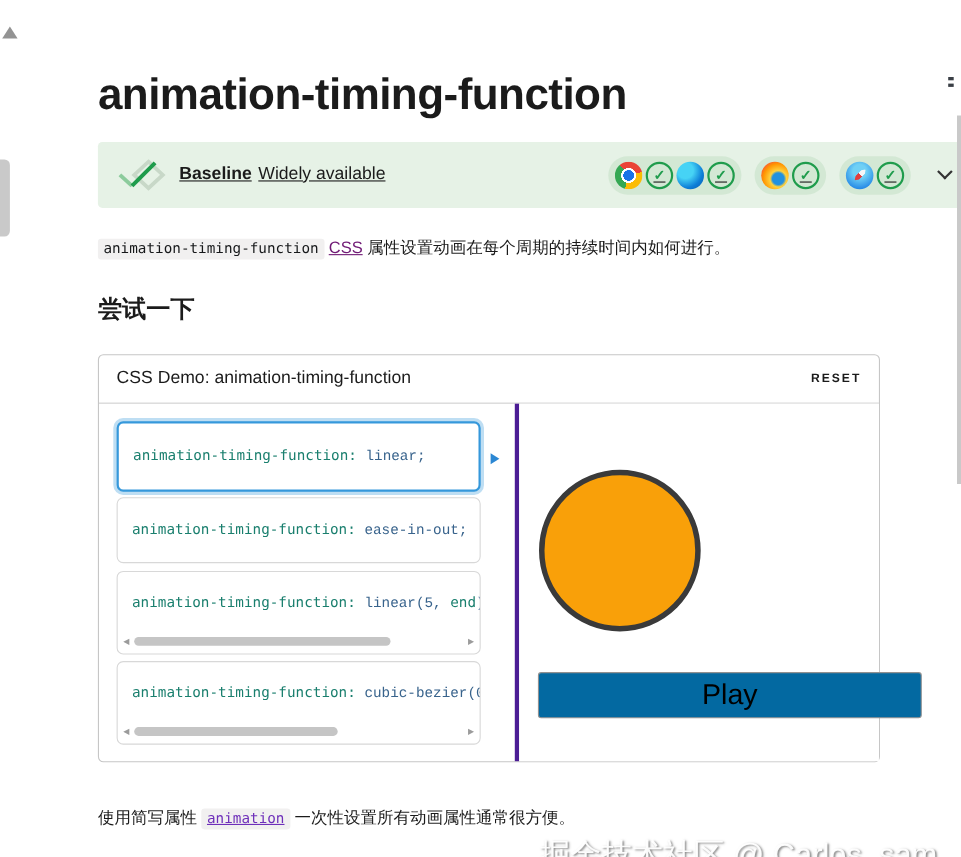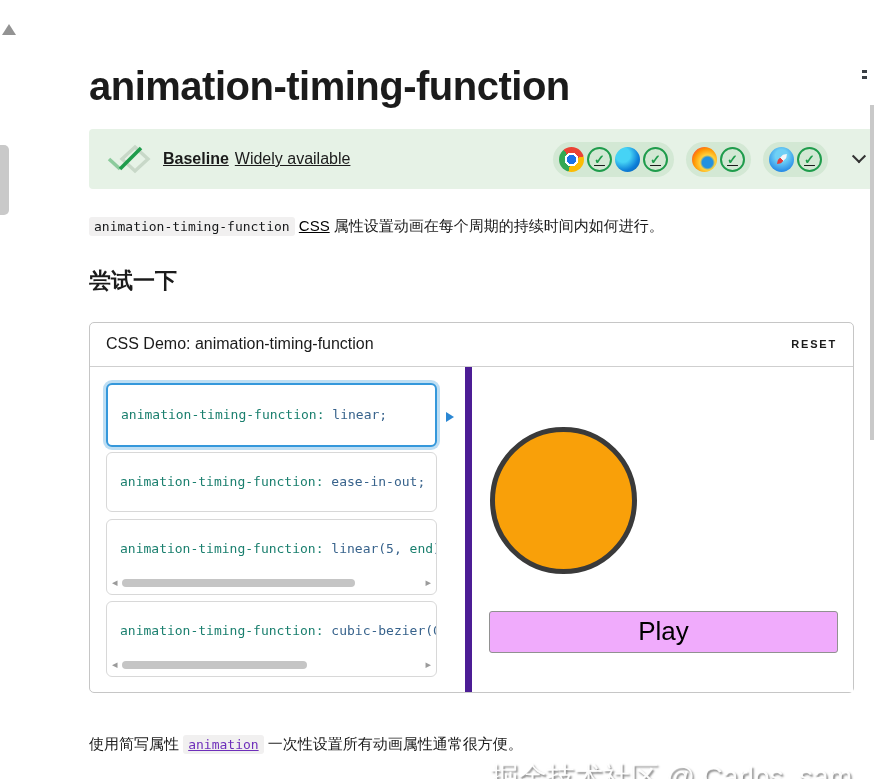--- a/index.html
+++ b/index.html
@@ -38,57 +38,57 @@
     clip-path:polygon(0 50%, 25% 0, 75% 0, 100% 50%, 75% 100%, 25% 100%); }
   .check-ring { width:25px; height:25px; border-radius:50%; border:2px solid #1f9c4c; display:flex;
     align-items:center; justify-content:center; color:#1f9c4c; font-size:13px; font-weight:bold; }
   .banner-chevron { margin-left:14px; width:10px; height:10px; border-right:2px solid #333; border-bottom:2px solid #333;
     transform:rotate(45deg) translate(-2px,-2px); cursor:pointer; }
 
   
   .intro { margin-top:26px; font-size:15px; line-height:1.5; }
   .code-chip { font-family:"DejaVu Sans Mono", monospace; font-size:13px; background:#f1f0f0;
     padding:2px 5px; border-radius:3px; color:#16181a; }
-  a.css-link { color:#000000; text-decoration:underline; cursor:pointer; }
+  a.css-link { color:#701a75; text-decoration:underline; cursor:pointer; }
 
   h2.try-heading { margin-top:28px; font-size:22px; font-weight:bold; }
 
   
-  .demo { margin-top:26px; width:765px; height:371px; border:1px solid #c6c6c6; border-radius:5px;
+  .demo { margin-top:26px; width:711px; height:371px; border:1px solid #c6c6c6; border-radius:5px;
     display:flex; flex-direction:column; background:#fff; }
   .demo-header { height:44px; flex:0 0 auto; border-bottom:1px solid #cfcfcf; display:flex; align-items:center;
     padding:0 16px; }
   .demo-title { font-size:16px; color:#1b1b1b; }
   .reset-btn { margin-left:auto; background:none; border:none; font-family:"Liberation Sans",sans-serif;
     font-size:11px; font-weight:600; letter-spacing:1.8px; color:#1b1b1b; cursor:pointer; }
   .demo-body { flex:1; display:flex; min-height:0; }
-  .editor-panel { width:382px; flex:0 0 auto; border-right:7px solid #4c1d95; padding:16px; position:relative; }
+  .editor-panel { width:382px; flex:0 0 auto; border-right:4px solid #4c1d95; padding:16px; position:relative; }
   .option { width:331px; background:#fff; border:1px solid #d8d8d8; border-radius:6px; margin-bottom:5px;
     display:flex; flex-direction:column; cursor:pointer; overflow:hidden; }
   .option .code-line { flex:1; display:flex; align-items:center; padding:0 13px;
     font-family:"DejaVu Sans Mono", monospace; font-size:13px; white-space:pre; }
   .opt-1 { height:64px; border:2px solid #3598db; box-shadow:0 0 0 3px rgba(53,152,219,0.32); }
   .opt-2 { height:60px; margin-bottom:7px; }
   .opt-3 { height:76px; margin-bottom:6px; }
   .opt-4 { height:76px; margin-bottom:0; }
   .tok-p { color:#1a7f6e; }
-  .tok-v { color:#38638c; }
+  .tok-v { color:#38638c;font-family:Liberation Mono, monospace; }
   .hscroll { height:12px; flex:0 0 auto; margin:0 5px 5px; display:flex; align-items:center; gap:4px; }
   .scroll-arrow { font-size:11px; line-height:1; color:#9b9b9b; cursor:pointer; font-family:"DejaVu Sans",sans-serif; }
   .scroll-track { flex:1; height:8px; display:flex; }
   .scroll-thumb { height:8px; background:#c5c5c5; border-radius:4px; cursor:pointer; }
   .thumb-long { width:78%; }
   .thumb-short { width:62%; }
   .active-pointer { position:absolute; left:356px; top:45px; width:0; height:0;
     border-top:5px solid transparent; border-bottom:5px solid transparent; border-left:8px solid #2b87d3; }
 
   .output-panel { flex:1; position:relative; background:#fff; }
   .ball { position:absolute; left:18px; top:60px; width:147px; height:147px; border-radius:50%;
     background:#f9a009; border:5px solid #3a3a3a; }
-  .play-btn { position:absolute; left:17px; top:244px; width:349px; height:42px; background:#f0abfc;
+  .play-btn { position:absolute; left:17px; top:244px; width:349px; height:42px; background:#0369a1;
     border:1px solid #919191; border-radius:3px; font-family:"Liberation Sans",sans-serif; font-size:26px;
     color:#000; cursor:pointer; }
 
   
   .footer-line { margin-top:40px; font-size:15px; line-height:1.5; }
   a.anim-link { font-family:"DejaVu Sans Mono", monospace; font-size:13px; background:#f1f0f0; padding:2px 5px;
     border-radius:3px; color:#6e2fba; text-decoration:underline; cursor:pointer; }
 
   .watermark { position:absolute; right:22px; top:758px; font-size:28px; color:rgba(255,255,255,0.95);
     text-shadow:1.5px 1.5px 2px rgba(110,110,110,0.85), -0.5px -0.5px 1px rgba(255,255,255,0.7);

